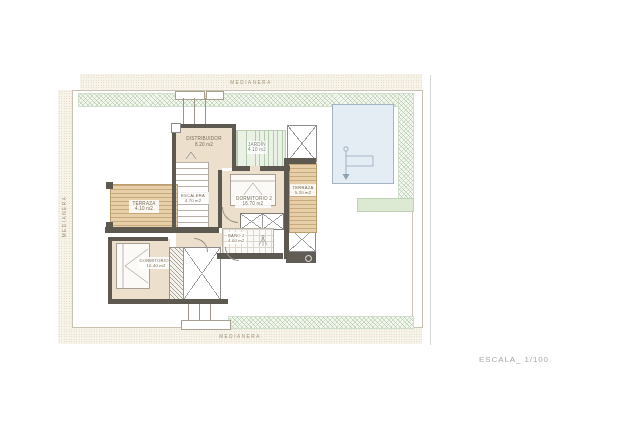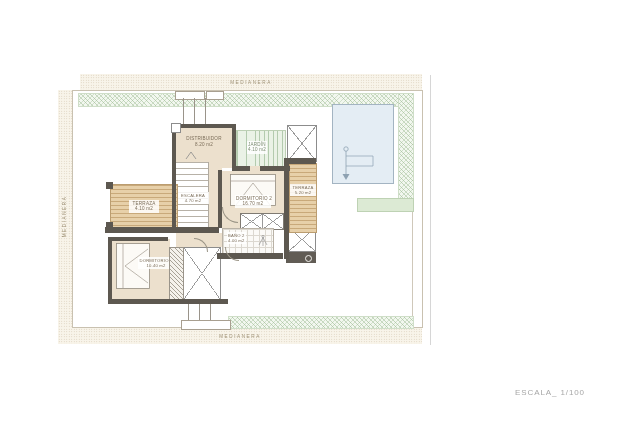--- a/index.html
+++ b/index.html
@@ -215,15 +215,15 @@
 
   <div class="arc" style="left:222px;top:207px;width:15px;height:15px;border-top:none;border-right:none;border-radius:0 0 0 100%;"></div>
   <div class="arc" style="left:194px;top:238px;width:13px;height:13px;border-bottom:none;border-left:none;border-radius:0 100% 0 0;"></div>
   <div class="arc" style="left:225px;top:247px;width:13px;height:13px;border-top:none;border-right:none;border-radius:0 0 0 100%;"></div>
 
   <div class="pillar" style="left:188px;top:304px;height:16px;"></div>
   <div class="pillar" style="left:199px;top:304px;height:16px;"></div>
   <div class="pillar" style="left:210px;top:304px;height:16px;"></div>
   <div class="footing" style="left:181px;top:320px;width:48px;height:8px;"></div>
 
-  <div class="scale-label" style="left:479px;top:388px;margin-left:36px;">ESCALA_ 1/100</div>
+  <div class="scale-label" style="left:479px;top:355px;">ESCALA_ 1/100</div>
 
 </div>
 
 </body></html>

